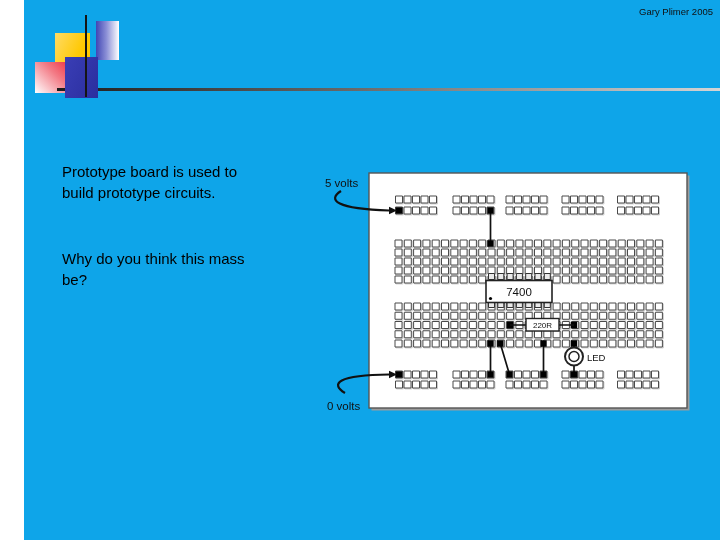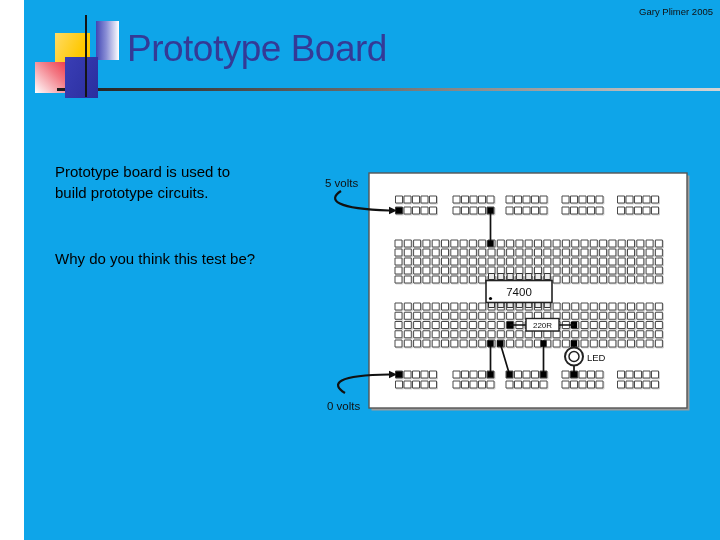--- a/index.html
+++ b/index.html
@@ -18,21 +18,21 @@
     background:linear-gradient(115deg,#ffdb66 0%,#ffc800 70%);}
   .sq-bluegrad{left:72px;top:21px;width:23px;height:39px;
     background:linear-gradient(to right,#4146b4 0%,#8b8fd6 45%,#ffffff 100%);}
   .sq-redgrad{left:11px;top:62px;width:41px;height:31px;
     background:linear-gradient(225deg,#ee2233 0%,#f37a85 45%,#ffffff 100%);}
   .rule{left:33px;top:88px;width:667px;height:3px;
     background:linear-gradient(to right,#1c1c1c 0%,#6a6a6a 45%,#d6d6d6 100%);}
   .sq-solidblue{left:41px;top:57px;width:33px;height:41px;
     background:linear-gradient(115deg,#3a3eb5,#2a2e9e);}
   .vline{left:61px;top:15px;width:2px;height:82px;background:#151515;}
-  .body-text{position:absolute;left:31px;top:162px;width:206px;
+  .body-text{position:absolute;left:38px;top:162px;width:206px;
     font-size:15px;line-height:1.38;}
   .body-text p{margin:0 0 46px 0;}
   .body-text p:nth-child(2){margin-bottom:49px;}
   .diagram{position:absolute;left:290px;top:160px;width:390px;height:260px;}
   .diagram text{font-family:"Liberation Sans",sans-serif;fill:#111;}
 </style>
 </head>
 <body>
 
 <div class="slide">
@@ -41,25 +41,24 @@
 
   <div class="decor">
     <div class="sq-yellow"></div>
     <div class="sq-bluegrad"></div>
     <div class="sq-redgrad"></div>
     <div class="rule"></div>
     <div class="sq-solidblue"></div>
     <div class="vline"></div>
   </div>
 
-  <h1 class="title">Prototype Board</h1>
 
   <div class="body-text">
     <p>Prototype board is used to build prototype circuits.</p>
-    <p>Why do you think this test be?</p>
+    <p>Why do you think this mass be?</p>
   </div>
 
   <svg class="diagram" viewBox="0 0 390 260" width="390" height="260">
 
     <rect x="57.5" y="15.5" width="318" height="235" fill="#9c9c9c"></rect>
     <rect x="55" y="13" width="318" height="235" fill="#ffffff" stroke="#555" stroke-width="1.4"></rect>
 
     <path id="holes-shadow" transform="translate(0.9,0.9)" fill="none" stroke="#c6c6c6" stroke-width="1" d="M81.50 36h7v7h-7zM81.50 47h7v7h-7zM90.00 36h7v7h-7zM90.00 47h7v7h-7zM98.50 36h7v7h-7zM98.50 47h7v7h-7zM107.00 36h7v7h-7zM107.00 47h7v7h-7zM115.50 36h7v7h-7zM115.50 47h7v7h-7zM139.00 36h7v7h-7zM139.00 47h7v7h-7zM147.50 36h7v7h-7zM147.50 47h7v7h-7zM156.00 36h7v7h-7zM156.00 47h7v7h-7zM164.50 36h7v7h-7zM164.50 47h7v7h-7zM173.00 36h7v7h-7zM173.00 47h7v7h-7zM192.00 36h7v7h-7zM192.00 47h7v7h-7zM200.50 36h7v7h-7zM200.50 47h7v7h-7zM209.00 36h7v7h-7zM209.00 47h7v7h-7zM217.50 36h7v7h-7zM217.50 47h7v7h-7zM226.00 36h7v7h-7zM226.00 47h7v7h-7zM248.00 36h7v7h-7zM248.00 47h7v7h-7zM256.50 36h7v7h-7zM256.50 47h7v7h-7zM265.00 36h7v7h-7zM265.00 47h7v7h-7zM273.50 36h7v7h-7zM273.50 47h7v7h-7zM282.00 36h7v7h-7zM282.00 47h7v7h-7zM303.50 36h7v7h-7zM303.50 47h7v7h-7zM312.00 36h7v7h-7zM312.00 47h7v7h-7zM320.50 36h7v7h-7zM320.50 47h7v7h-7zM329.00 36h7v7h-7zM329.00 47h7v7h-7zM337.50 36h7v7h-7zM337.50 47h7v7h-7zM81.00 80h7v7h-7zM81.00 89h7v7h-7zM81.00 98h7v7h-7zM81.00 107h7v7h-7zM81.00 116h7v7h-7zM90.30 80h7v7h-7zM90.30 89h7v7h-7zM90.30 98h7v7h-7zM90.30 107h7v7h-7zM90.30 116h7v7h-7zM99.60 80h7v7h-7zM99.60 89h7v7h-7zM99.60 98h7v7h-7zM99.60 107h7v7h-7zM99.60 116h7v7h-7zM108.90 80h7v7h-7zM108.90 89h7v7h-7zM108.90 98h7v7h-7zM108.90 107h7v7h-7zM108.90 116h7v7h-7zM118.20 80h7v7h-7zM118.20 89h7v7h-7zM118.20 98h7v7h-7zM118.20 107h7v7h-7zM118.20 116h7v7h-7zM127.50 80h7v7h-7zM127.50 89h7v7h-7zM127.50 98h7v7h-7zM127.50 107h7v7h-7zM127.50 116h7v7h-7zM136.80 80h7v7h-7zM136.80 89h7v7h-7zM136.80 98h7v7h-7zM136.80 107h7v7h-7zM136.80 116h7v7h-7zM146.10 80h7v7h-7zM146.10 89h7v7h-7zM146.10 98h7v7h-7zM146.10 107h7v7h-7zM146.10 116h7v7h-7zM155.40 80h7v7h-7zM155.40 89h7v7h-7zM155.40 98h7v7h-7zM155.40 107h7v7h-7zM155.40 116h7v7h-7zM164.70 80h7v7h-7zM164.70 89h7v7h-7zM164.70 98h7v7h-7zM164.70 107h7v7h-7zM164.70 116h7v7h-7zM174.00 80h7v7h-7zM174.00 89h7v7h-7zM174.00 98h7v7h-7zM174.00 107h7v7h-7zM174.00 116h7v7h-7zM183.30 80h7v7h-7zM183.30 89h7v7h-7zM183.30 98h7v7h-7zM183.30 107h7v7h-7zM183.30 116h7v7h-7zM192.60 80h7v7h-7zM192.60 89h7v7h-7zM192.60 98h7v7h-7zM192.60 107h7v7h-7zM192.60 116h7v7h-7zM201.90 80h7v7h-7zM201.90 89h7v7h-7zM201.90 98h7v7h-7zM201.90 107h7v7h-7zM201.90 116h7v7h-7zM211.20 80h7v7h-7zM211.20 89h7v7h-7zM211.20 98h7v7h-7zM211.20 107h7v7h-7zM211.20 116h7v7h-7zM220.50 80h7v7h-7zM220.50 89h7v7h-7zM220.50 98h7v7h-7zM220.50 107h7v7h-7zM220.50 116h7v7h-7zM229.80 80h7v7h-7zM229.80 89h7v7h-7zM229.80 98h7v7h-7zM229.80 107h7v7h-7zM229.80 116h7v7h-7zM239.10 80h7v7h-7zM239.10 89h7v7h-7zM239.10 98h7v7h-7zM239.10 107h7v7h-7zM239.10 116h7v7h-7zM248.40 80h7v7h-7zM248.40 89h7v7h-7zM248.40 98h7v7h-7zM248.40 107h7v7h-7zM248.40 116h7v7h-7zM257.70 80h7v7h-7zM257.70 89h7v7h-7zM257.70 98h7v7h-7zM257.70 107h7v7h-7zM257.70 116h7v7h-7zM267.00 80h7v7h-7zM267.00 89h7v7h-7zM267.00 98h7v7h-7zM267.00 107h7v7h-7zM267.00 116h7v7h-7zM276.30 80h7v7h-7zM276.30 89h7v7h-7zM276.30 98h7v7h-7zM276.30 107h7v7h-7zM276.30 116h7v7h-7zM285.60 80h7v7h-7zM285.60 89h7v7h-7zM285.60 98h7v7h-7zM285.60 107h7v7h-7zM285.60 116h7v7h-7zM294.90 80h7v7h-7zM294.90 89h7v7h-7zM294.90 98h7v7h-7zM294.90 107h7v7h-7zM294.90 116h7v7h-7zM304.20 80h7v7h-7zM304.20 89h7v7h-7zM304.20 98h7v7h-7zM304.20 107h7v7h-7zM304.20 116h7v7h-7zM313.50 80h7v7h-7zM313.50 89h7v7h-7zM313.50 98h7v7h-7zM313.50 107h7v7h-7zM313.50 116h7v7h-7zM322.80 80h7v7h-7zM322.80 89h7v7h-7zM322.80 98h7v7h-7zM322.80 107h7v7h-7zM322.80 116h7v7h-7zM332.10 80h7v7h-7zM332.10 89h7v7h-7zM332.10 98h7v7h-7zM332.10 107h7v7h-7zM332.10 116h7v7h-7zM341.40 80h7v7h-7zM341.40 89h7v7h-7zM341.40 98h7v7h-7zM341.40 107h7v7h-7zM341.40 116h7v7h-7zM81.00 143h7v7h-7zM81.00 152.25h7v7h-7zM81.00 161.5h7v7h-7zM81.00 170.75h7v7h-7zM81.00 180h7v7h-7zM90.30 143h7v7h-7zM90.30 152.25h7v7h-7zM90.30 161.5h7v7h-7zM90.30 170.75h7v7h-7zM90.30 180h7v7h-7zM99.60 143h7v7h-7zM99.60 152.25h7v7h-7zM99.60 161.5h7v7h-7zM99.60 170.75h7v7h-7zM99.60 180h7v7h-7zM108.90 143h7v7h-7zM108.90 152.25h7v7h-7zM108.90 161.5h7v7h-7zM108.90 170.75h7v7h-7zM108.90 180h7v7h-7zM118.20 143h7v7h-7zM118.20 152.25h7v7h-7zM118.20 161.5h7v7h-7zM118.20 170.75h7v7h-7zM118.20 180h7v7h-7zM127.50 143h7v7h-7zM127.50 152.25h7v7h-7zM127.50 161.5h7v7h-7zM127.50 170.75h7v7h-7zM127.50 180h7v7h-7zM136.80 143h7v7h-7zM136.80 152.25h7v7h-7zM136.80 161.5h7v7h-7zM136.80 170.75h7v7h-7zM136.80 180h7v7h-7zM146.10 143h7v7h-7zM146.10 152.25h7v7h-7zM146.10 161.5h7v7h-7zM146.10 170.75h7v7h-7zM146.10 180h7v7h-7zM155.40 143h7v7h-7zM155.40 152.25h7v7h-7zM155.40 161.5h7v7h-7zM155.40 170.75h7v7h-7zM155.40 180h7v7h-7zM164.70 143h7v7h-7zM164.70 152.25h7v7h-7zM164.70 161.5h7v7h-7zM164.70 170.75h7v7h-7zM164.70 180h7v7h-7zM174.00 143h7v7h-7zM174.00 152.25h7v7h-7zM174.00 161.5h7v7h-7zM174.00 170.75h7v7h-7zM174.00 180h7v7h-7zM183.30 143h7v7h-7zM183.30 152.25h7v7h-7zM183.30 161.5h7v7h-7zM183.30 170.75h7v7h-7zM183.30 180h7v7h-7zM192.60 143h7v7h-7zM192.60 152.25h7v7h-7zM192.60 161.5h7v7h-7zM192.60 170.75h7v7h-7zM192.60 180h7v7h-7zM201.90 143h7v7h-7zM201.90 152.25h7v7h-7zM201.90 161.5h7v7h-7zM201.90 170.75h7v7h-7zM201.90 180h7v7h-7zM211.20 143h7v7h-7zM211.20 152.25h7v7h-7zM211.20 161.5h7v7h-7zM211.20 170.75h7v7h-7zM211.20 180h7v7h-7zM220.50 143h7v7h-7zM220.50 152.25h7v7h-7zM220.50 161.5h7v7h-7zM220.50 170.75h7v7h-7zM220.50 180h7v7h-7zM229.80 143h7v7h-7zM229.80 152.25h7v7h-7zM229.80 161.5h7v7h-7zM229.80 170.75h7v7h-7zM229.80 180h7v7h-7zM239.10 143h7v7h-7zM239.10 152.25h7v7h-7zM239.10 161.5h7v7h-7zM239.10 170.75h7v7h-7zM239.10 180h7v7h-7zM248.40 143h7v7h-7zM248.40 152.25h7v7h-7zM248.40 161.5h7v7h-7zM248.40 170.75h7v7h-7zM248.40 180h7v7h-7zM257.70 143h7v7h-7zM257.70 152.25h7v7h-7zM257.70 161.5h7v7h-7zM257.70 170.75h7v7h-7zM257.70 180h7v7h-7zM267.00 143h7v7h-7zM267.00 152.25h7v7h-7zM267.00 161.5h7v7h-7zM267.00 170.75h7v7h-7zM267.00 180h7v7h-7zM276.30 143h7v7h-7zM276.30 152.25h7v7h-7zM276.30 161.5h7v7h-7zM276.30 170.75h7v7h-7zM276.30 180h7v7h-7zM285.60 143h7v7h-7zM285.60 152.25h7v7h-7zM285.60 161.5h7v7h-7zM285.60 170.75h7v7h-7zM285.60 180h7v7h-7zM294.90 143h7v7h-7zM294.90 152.25h7v7h-7zM294.90 161.5h7v7h-7zM294.90 170.75h7v7h-7zM294.90 180h7v7h-7zM304.20 143h7v7h-7zM304.20 152.25h7v7h-7zM304.20 161.5h7v7h-7zM304.20 170.75h7v7h-7zM304.20 180h7v7h-7zM313.50 143h7v7h-7zM313.50 152.25h7v7h-7zM313.50 161.5h7v7h-7zM313.50 170.75h7v7h-7zM313.50 180h7v7h-7zM322.80 143h7v7h-7zM322.80 152.25h7v7h-7zM322.80 161.5h7v7h-7zM322.80 170.75h7v7h-7zM322.80 180h7v7h-7zM332.10 143h7v7h-7zM332.10 152.25h7v7h-7zM332.10 161.5h7v7h-7zM332.10 170.75h7v7h-7zM332.10 180h7v7h-7zM341.40 143h7v7h-7zM341.40 152.25h7v7h-7zM341.40 161.5h7v7h-7zM341.40 170.75h7v7h-7zM341.40 180h7v7h-7zM81.50 211h7v7h-7zM81.50 221h7v7h-7zM90.00 211h7v7h-7zM90.00 221h7v7h-7zM98.50 211h7v7h-7zM98.50 221h7v7h-7zM107.00 211h7v7h-7zM107.00 221h7v7h-7zM115.50 211h7v7h-7zM115.50 221h7v7h-7zM139.00 211h7v7h-7zM139.00 221h7v7h-7zM147.50 211h7v7h-7zM147.50 221h7v7h-7zM156.00 211h7v7h-7zM156.00 221h7v7h-7zM164.50 211h7v7h-7zM164.50 221h7v7h-7zM173.00 211h7v7h-7zM173.00 221h7v7h-7zM192.00 211h7v7h-7zM192.00 221h7v7h-7zM200.50 211h7v7h-7zM200.50 221h7v7h-7zM209.00 211h7v7h-7zM209.00 221h7v7h-7zM217.50 211h7v7h-7zM217.50 221h7v7h-7zM226.00 211h7v7h-7zM226.00 221h7v7h-7zM248.00 211h7v7h-7zM248.00 221h7v7h-7zM256.50 211h7v7h-7zM256.50 221h7v7h-7zM265.00 211h7v7h-7zM265.00 221h7v7h-7zM273.50 211h7v7h-7zM273.50 221h7v7h-7zM282.00 211h7v7h-7zM282.00 221h7v7h-7zM303.50 211h7v7h-7zM303.50 221h7v7h-7zM312.00 211h7v7h-7zM312.00 221h7v7h-7zM320.50 211h7v7h-7zM320.50 221h7v7h-7zM329.00 211h7v7h-7zM329.00 221h7v7h-7zM337.50 211h7v7h-7zM337.50 221h7v7h-7z"></path>
     <path id="holes" fill="#ffffff" stroke="#4a4a4a" stroke-width="1" d="M81.50 36h7v7h-7zM81.50 47h7v7h-7zM90.00 36h7v7h-7zM90.00 47h7v7h-7zM98.50 36h7v7h-7zM98.50 47h7v7h-7zM107.00 36h7v7h-7zM107.00 47h7v7h-7zM115.50 36h7v7h-7zM115.50 47h7v7h-7zM139.00 36h7v7h-7zM139.00 47h7v7h-7zM147.50 36h7v7h-7zM147.50 47h7v7h-7zM156.00 36h7v7h-7zM156.00 47h7v7h-7zM164.50 36h7v7h-7zM164.50 47h7v7h-7zM173.00 36h7v7h-7zM173.00 47h7v7h-7zM192.00 36h7v7h-7zM192.00 47h7v7h-7zM200.50 36h7v7h-7zM200.50 47h7v7h-7zM209.00 36h7v7h-7zM209.00 47h7v7h-7zM217.50 36h7v7h-7zM217.50 47h7v7h-7zM226.00 36h7v7h-7zM226.00 47h7v7h-7zM248.00 36h7v7h-7zM248.00 47h7v7h-7zM256.50 36h7v7h-7zM256.50 47h7v7h-7zM265.00 36h7v7h-7zM265.00 47h7v7h-7zM273.50 36h7v7h-7zM273.50 47h7v7h-7zM282.00 36h7v7h-7zM282.00 47h7v7h-7zM303.50 36h7v7h-7zM303.50 47h7v7h-7zM312.00 36h7v7h-7zM312.00 47h7v7h-7zM320.50 36h7v7h-7zM320.50 47h7v7h-7zM329.00 36h7v7h-7zM329.00 47h7v7h-7zM337.50 36h7v7h-7zM337.50 47h7v7h-7zM81.00 80h7v7h-7zM81.00 89h7v7h-7zM81.00 98h7v7h-7zM81.00 107h7v7h-7zM81.00 116h7v7h-7zM90.30 80h7v7h-7zM90.30 89h7v7h-7zM90.30 98h7v7h-7zM90.30 107h7v7h-7zM90.30 116h7v7h-7zM99.60 80h7v7h-7zM99.60 89h7v7h-7zM99.60 98h7v7h-7zM99.60 107h7v7h-7zM99.60 116h7v7h-7zM108.90 80h7v7h-7zM108.90 89h7v7h-7zM108.90 98h7v7h-7zM108.90 107h7v7h-7zM108.90 116h7v7h-7zM118.20 80h7v7h-7zM118.20 89h7v7h-7zM118.20 98h7v7h-7zM118.20 107h7v7h-7zM118.20 116h7v7h-7zM127.50 80h7v7h-7zM127.50 89h7v7h-7zM127.50 98h7v7h-7zM127.50 107h7v7h-7zM127.50 116h7v7h-7zM136.80 80h7v7h-7zM136.80 89h7v7h-7zM136.80 98h7v7h-7zM136.80 107h7v7h-7zM136.80 116h7v7h-7zM146.10 80h7v7h-7zM146.10 89h7v7h-7zM146.10 98h7v7h-7zM146.10 107h7v7h-7zM146.10 116h7v7h-7zM155.40 80h7v7h-7zM155.40 89h7v7h-7zM155.40 98h7v7h-7zM155.40 107h7v7h-7zM155.40 116h7v7h-7zM164.70 80h7v7h-7zM164.70 89h7v7h-7zM164.70 98h7v7h-7zM164.70 107h7v7h-7zM164.70 116h7v7h-7zM174.00 80h7v7h-7zM174.00 89h7v7h-7zM174.00 98h7v7h-7zM174.00 107h7v7h-7zM174.00 116h7v7h-7zM183.30 80h7v7h-7zM183.30 89h7v7h-7zM183.30 98h7v7h-7zM183.30 107h7v7h-7zM183.30 116h7v7h-7zM192.60 80h7v7h-7zM192.60 89h7v7h-7zM192.60 98h7v7h-7zM192.60 107h7v7h-7zM192.60 116h7v7h-7zM201.90 80h7v7h-7zM201.90 89h7v7h-7zM201.90 98h7v7h-7zM201.90 107h7v7h-7zM201.90 116h7v7h-7zM211.20 80h7v7h-7zM211.20 89h7v7h-7zM211.20 98h7v7h-7zM211.20 107h7v7h-7zM211.20 116h7v7h-7zM220.50 80h7v7h-7zM220.50 89h7v7h-7zM220.50 98h7v7h-7zM220.50 107h7v7h-7zM220.50 116h7v7h-7zM229.80 80h7v7h-7zM229.80 89h7v7h-7zM229.80 98h7v7h-7zM229.80 107h7v7h-7zM229.80 116h7v7h-7zM239.10 80h7v7h-7zM239.10 89h7v7h-7zM239.10 98h7v7h-7zM239.10 107h7v7h-7zM239.10 116h7v7h-7zM248.40 80h7v7h-7zM248.40 89h7v7h-7zM248.40 98h7v7h-7zM248.40 107h7v7h-7zM248.40 116h7v7h-7zM257.70 80h7v7h-7zM257.70 89h7v7h-7zM257.70 98h7v7h-7zM257.70 107h7v7h-7zM257.70 116h7v7h-7zM267.00 80h7v7h-7zM267.00 89h7v7h-7zM267.00 98h7v7h-7zM267.00 107h7v7h-7zM267.00 116h7v7h-7zM276.30 80h7v7h-7zM276.30 89h7v7h-7zM276.30 98h7v7h-7zM276.30 107h7v7h-7zM276.30 116h7v7h-7zM285.60 80h7v7h-7zM285.60 89h7v7h-7zM285.60 98h7v7h-7zM285.60 107h7v7h-7zM285.60 116h7v7h-7zM294.90 80h7v7h-7zM294.90 89h7v7h-7zM294.90 98h7v7h-7zM294.90 107h7v7h-7zM294.90 116h7v7h-7zM304.20 80h7v7h-7zM304.20 89h7v7h-7zM304.20 98h7v7h-7zM304.20 107h7v7h-7zM304.20 116h7v7h-7zM313.50 80h7v7h-7zM313.50 89h7v7h-7zM313.50 98h7v7h-7zM313.50 107h7v7h-7zM313.50 116h7v7h-7zM322.80 80h7v7h-7zM322.80 89h7v7h-7zM322.80 98h7v7h-7zM322.80 107h7v7h-7zM322.80 116h7v7h-7zM332.10 80h7v7h-7zM332.10 89h7v7h-7zM332.10 98h7v7h-7zM332.10 107h7v7h-7zM332.10 116h7v7h-7zM341.40 80h7v7h-7zM341.40 89h7v7h-7zM341.40 98h7v7h-7zM341.40 107h7v7h-7zM341.40 116h7v7h-7zM81.00 143h7v7h-7zM81.00 152.25h7v7h-7zM81.00 161.5h7v7h-7zM81.00 170.75h7v7h-7zM81.00 180h7v7h-7zM90.30 143h7v7h-7zM90.30 152.25h7v7h-7zM90.30 161.5h7v7h-7zM90.30 170.75h7v7h-7zM90.30 180h7v7h-7zM99.60 143h7v7h-7zM99.60 152.25h7v7h-7zM99.60 161.5h7v7h-7zM99.60 170.75h7v7h-7zM99.60 180h7v7h-7zM108.90 143h7v7h-7zM108.90 152.25h7v7h-7zM108.90 161.5h7v7h-7zM108.90 170.75h7v7h-7zM108.90 180h7v7h-7zM118.20 143h7v7h-7zM118.20 152.25h7v7h-7zM118.20 161.5h7v7h-7zM118.20 170.75h7v7h-7zM118.20 180h7v7h-7zM127.50 143h7v7h-7zM127.50 152.25h7v7h-7zM127.50 161.5h7v7h-7zM127.50 170.75h7v7h-7zM127.50 180h7v7h-7zM136.80 143h7v7h-7zM136.80 152.25h7v7h-7zM136.80 161.5h7v7h-7zM136.80 170.75h7v7h-7zM136.80 180h7v7h-7zM146.10 143h7v7h-7zM146.10 152.25h7v7h-7zM146.10 161.5h7v7h-7zM146.10 170.75h7v7h-7zM146.10 180h7v7h-7zM155.40 143h7v7h-7zM155.40 152.25h7v7h-7zM155.40 161.5h7v7h-7zM155.40 170.75h7v7h-7zM155.40 180h7v7h-7zM164.70 143h7v7h-7zM164.70 152.25h7v7h-7zM164.70 161.5h7v7h-7zM164.70 170.75h7v7h-7zM164.70 180h7v7h-7zM174.00 143h7v7h-7zM174.00 152.25h7v7h-7zM174.00 161.5h7v7h-7zM174.00 170.75h7v7h-7zM174.00 180h7v7h-7zM183.30 143h7v7h-7zM183.30 152.25h7v7h-7zM183.30 161.5h7v7h-7zM183.30 170.75h7v7h-7zM183.30 180h7v7h-7zM192.60 143h7v7h-7zM192.60 152.25h7v7h-7zM192.60 161.5h7v7h-7zM192.60 170.75h7v7h-7zM192.60 180h7v7h-7zM201.90 143h7v7h-7zM201.90 152.25h7v7h-7zM201.90 161.5h7v7h-7zM201.90 170.75h7v7h-7zM201.90 180h7v7h-7zM211.20 143h7v7h-7zM211.20 152.25h7v7h-7zM211.20 161.5h7v7h-7zM211.20 170.75h7v7h-7zM211.20 180h7v7h-7zM220.50 143h7v7h-7zM220.50 152.25h7v7h-7zM220.50 161.5h7v7h-7zM220.50 170.75h7v7h-7zM220.50 180h7v7h-7zM229.80 143h7v7h-7zM229.80 152.25h7v7h-7zM229.80 161.5h7v7h-7zM229.80 170.75h7v7h-7zM229.80 180h7v7h-7zM239.10 143h7v7h-7zM239.10 152.25h7v7h-7zM239.10 161.5h7v7h-7zM239.10 170.75h7v7h-7zM239.10 180h7v7h-7zM248.40 143h7v7h-7zM248.40 152.25h7v7h-7zM248.40 161.5h7v7h-7zM248.40 170.75h7v7h-7zM248.40 180h7v7h-7zM257.70 143h7v7h-7zM257.70 152.25h7v7h-7zM257.70 161.5h7v7h-7zM257.70 170.75h7v7h-7zM257.70 180h7v7h-7zM267.00 143h7v7h-7zM267.00 152.25h7v7h-7zM267.00 161.5h7v7h-7zM267.00 170.75h7v7h-7zM267.00 180h7v7h-7zM276.30 143h7v7h-7zM276.30 152.25h7v7h-7zM276.30 161.5h7v7h-7zM276.30 170.75h7v7h-7zM276.30 180h7v7h-7zM285.60 143h7v7h-7zM285.60 152.25h7v7h-7zM285.60 161.5h7v7h-7zM285.60 170.75h7v7h-7zM285.60 180h7v7h-7zM294.90 143h7v7h-7zM294.90 152.25h7v7h-7zM294.90 161.5h7v7h-7zM294.90 170.75h7v7h-7zM294.90 180h7v7h-7zM304.20 143h7v7h-7zM304.20 152.25h7v7h-7zM304.20 161.5h7v7h-7zM304.20 170.75h7v7h-7zM304.20 180h7v7h-7zM313.50 143h7v7h-7zM313.50 152.25h7v7h-7zM313.50 161.5h7v7h-7zM313.50 170.75h7v7h-7zM313.50 180h7v7h-7zM322.80 143h7v7h-7zM322.80 152.25h7v7h-7zM322.80 161.5h7v7h-7zM322.80 170.75h7v7h-7zM322.80 180h7v7h-7zM332.10 143h7v7h-7zM332.10 152.25h7v7h-7zM332.10 161.5h7v7h-7zM332.10 170.75h7v7h-7zM332.10 180h7v7h-7zM341.40 143h7v7h-7zM341.40 152.25h7v7h-7zM341.40 161.5h7v7h-7zM341.40 170.75h7v7h-7zM341.40 180h7v7h-7zM81.50 211h7v7h-7zM81.50 221h7v7h-7zM90.00 211h7v7h-7zM90.00 221h7v7h-7zM98.50 211h7v7h-7zM98.50 221h7v7h-7zM107.00 211h7v7h-7zM107.00 221h7v7h-7zM115.50 211h7v7h-7zM115.50 221h7v7h-7zM139.00 211h7v7h-7zM139.00 221h7v7h-7zM147.50 211h7v7h-7zM147.50 221h7v7h-7zM156.00 211h7v7h-7zM156.00 221h7v7h-7zM164.50 211h7v7h-7zM164.50 221h7v7h-7zM173.00 211h7v7h-7zM173.00 221h7v7h-7zM192.00 211h7v7h-7zM192.00 221h7v7h-7zM200.50 211h7v7h-7zM200.50 221h7v7h-7zM209.00 211h7v7h-7zM209.00 221h7v7h-7zM217.50 211h7v7h-7zM217.50 221h7v7h-7zM226.00 211h7v7h-7zM226.00 221h7v7h-7zM248.00 211h7v7h-7zM248.00 221h7v7h-7zM256.50 211h7v7h-7zM256.50 221h7v7h-7zM265.00 211h7v7h-7zM265.00 221h7v7h-7zM273.50 211h7v7h-7zM273.50 221h7v7h-7zM282.00 211h7v7h-7zM282.00 221h7v7h-7zM303.50 211h7v7h-7zM303.50 221h7v7h-7zM312.00 211h7v7h-7zM312.00 221h7v7h-7zM320.50 211h7v7h-7zM320.50 221h7v7h-7zM329.00 211h7v7h-7zM329.00 221h7v7h-7zM337.50 211h7v7h-7zM337.50 221h7v7h-7z"></path>
 

